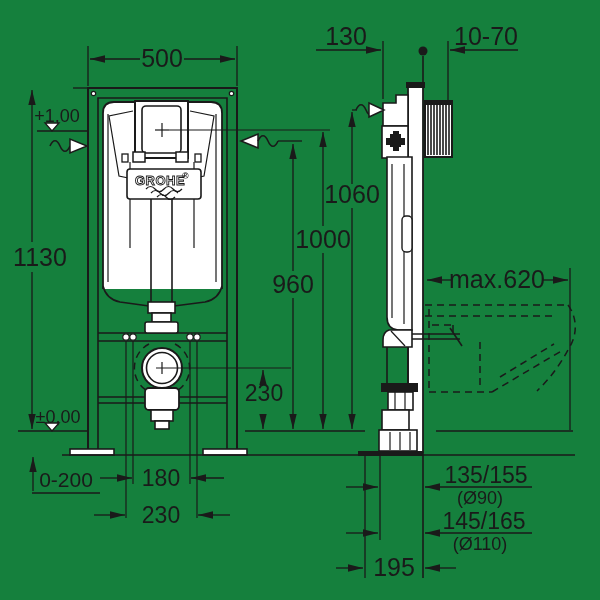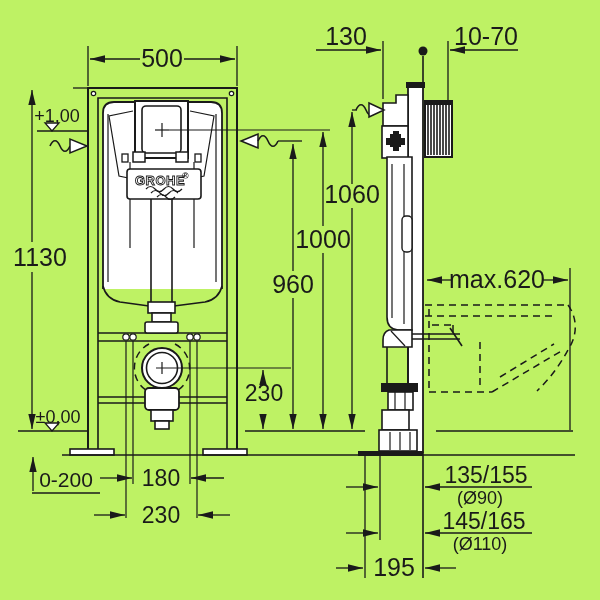--- a/index.html
+++ b/index.html
@@ -1,16 +1,16 @@
 <!DOCTYPE html>
 <html><head>
 <meta charset="utf-8">
 <style>
   html,body{margin:0;padding:0;background:#fff;}
-  .canvas{position:relative;width:600px;height:600px;background:#bef264;overflow:hidden;}
+  .canvas{position:relative;width:600px;height:600px;background:#15803d;overflow:hidden;}
   svg{position:absolute;inset:0;}
   text{fill:#1a1a1a;font-family:"Liberation Sans",sans-serif;}
   .d25{font-size:25px;}
   .d23{font-size:23px;}
   .d21{font-size:21px;}
   .d18{font-size:18px;}
   .logo{font-size:13px;font-weight:bold;letter-spacing:.5px;fill:#fff;stroke:#1a1a1a;stroke-width:.9px;}
   .reg{font-size:9px;font-weight:bold;}
   .mid{text-anchor:middle;}
   .ln{stroke:#1a1a1a;stroke-width:1.6;fill:none;}

